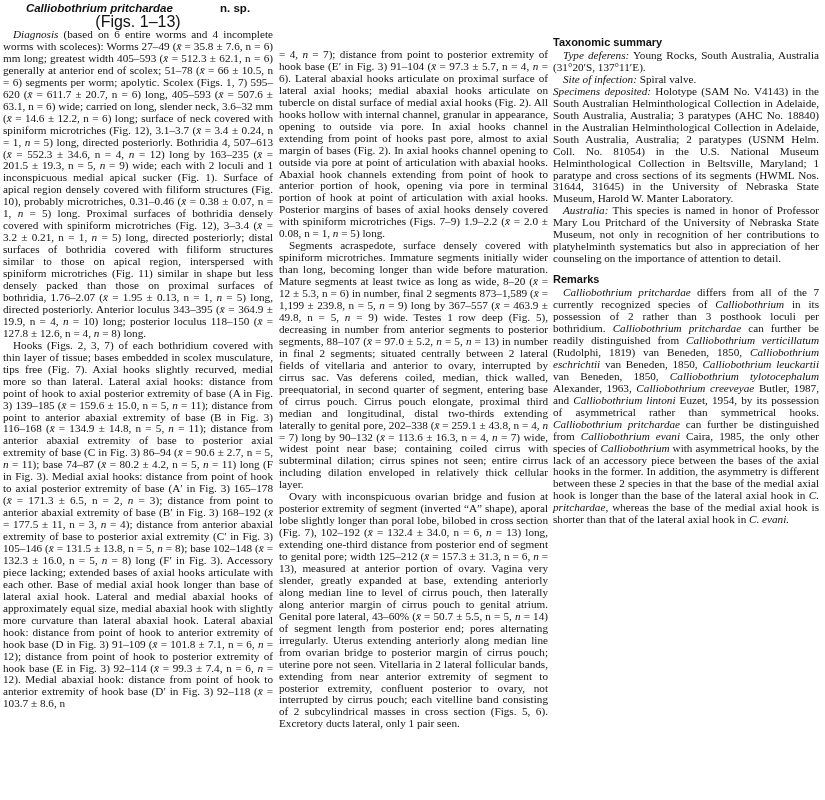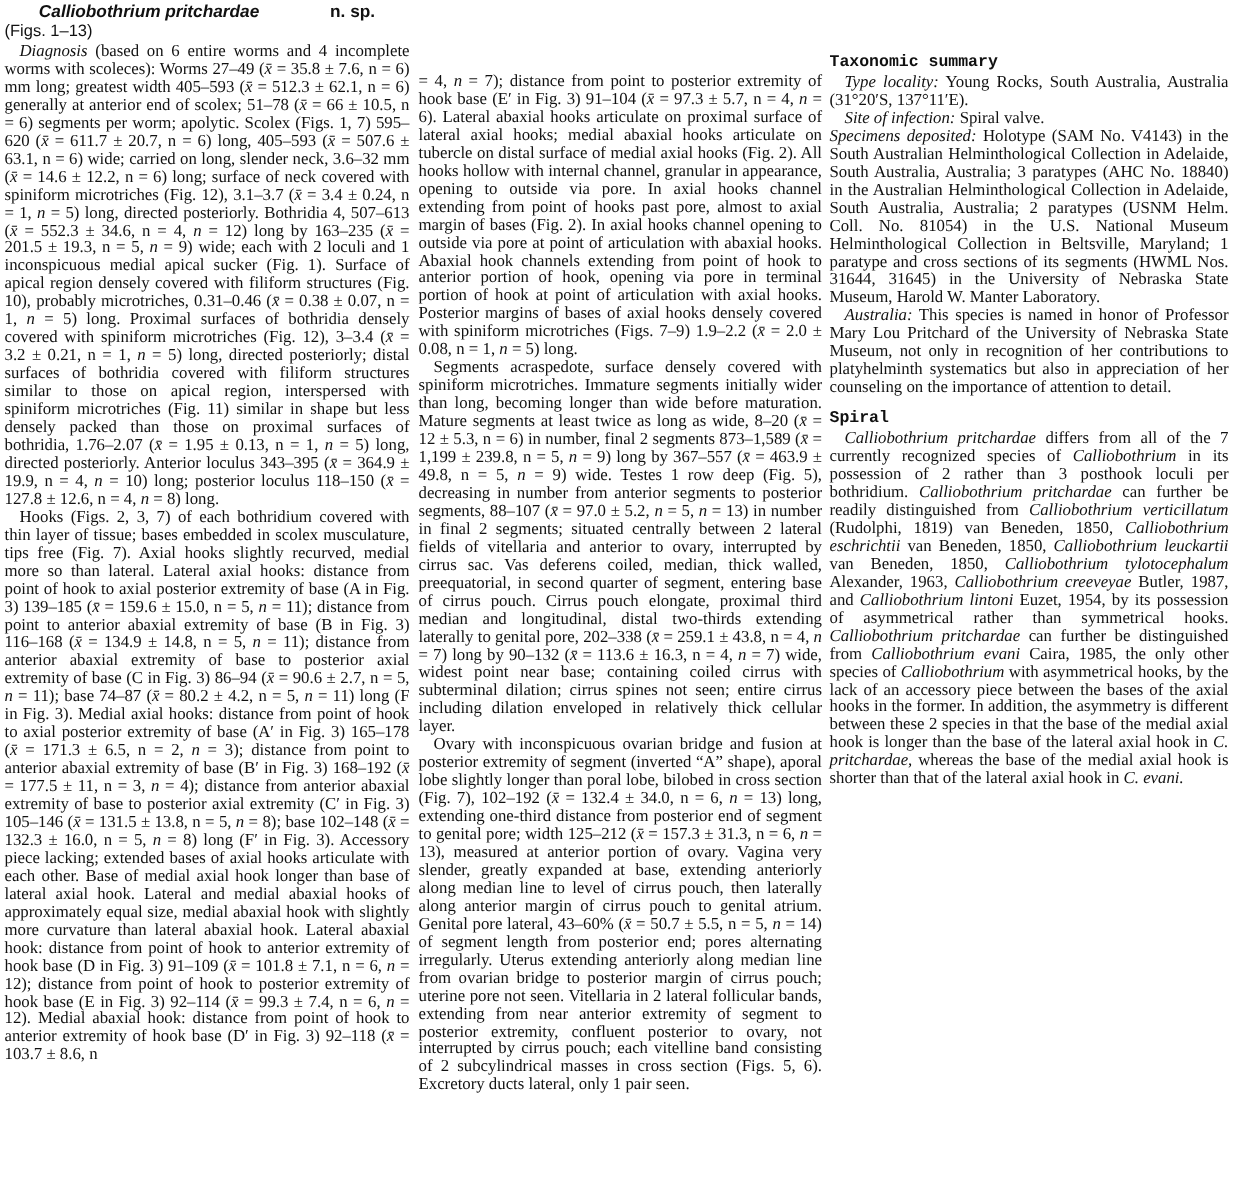--- a/index.html
+++ b/index.html
@@ -17,26 +17,26 @@
   #col2 { left: 279px; width: 269px; top: 13px; }
   #col3 { left: 553px; width: 266px; }
   .title {
     font-family: "Liberation Sans", "DejaVu Sans", sans-serif;
     font-weight: bold; font-style: italic; font-size: 11.5px;
     text-align: center; margin: 2px 0 0 0; line-height: 13px;
   }
   .title .nsp { font-style: normal; margin-left: 44px; }
   .subtitle {
     font-family: "Liberation Sans", "DejaVu Sans", sans-serif;
-    font-size: 11px; margin: 0 0 1px 0; line-height: 13px;
+    font-size: 16px; text-align: center; margin: 0 0 1px 0; line-height: 13px;
   }
   .p { margin: 0; text-indent: 10px; }
   .p.noindent { text-indent: 0; }
   .heading {
-    font-family: Liberation Mono, monospace;
+    font-family: Liberation Sans, sans-serif;
     font-weight: bold; font-size: 11px; margin: 0 0 1px 0; line-height: 13px;
   }
   .spacer-top { height: 36px; }
   .sec-gap { height: 8px; }
   i { font-style: italic; }
 </style>
 </head>
 <body>
 
 <div id="col1" class="col">
@@ -54,23 +54,23 @@
       <p class="p noindent"><span>= 4, </span><i>n</i><span> = 7); distance from point to posterior extremity of hook base (E′ in Fig. 3) 91–104 (</span><i>x̄</i><span> = 97.3 ± 5.7, n = 4, </span><i>n</i><span> = 6). Lateral abaxial hooks articulate on proximal surface of lateral axial hooks; medial abaxial hooks articulate on tubercle on distal surface of medial axial hooks (Fig. 2). All hooks hollow with internal channel, granular in appearance, opening to outside via pore. In axial hooks channel extending from point of hooks past pore, almost to axial margin of bases (Fig. 2). In axial hooks channel opening to outside via pore at point of articulation with abaxial hooks. Abaxial hook channels extending from point of hook to anterior portion of hook, opening via pore in terminal portion of hook at point of articulation with axial hooks. Posterior margins of bases of axial hooks densely covered with spiniform microtriches (Figs. 7–9) 1.9–2.2 (</span><i>x̄</i><span> = 2.0 ± 0.08, n = 1, </span><i>n</i><span> = 5) long.</span></p>
       <p class="p"><span>Segments acraspedote, surface densely covered with spiniform microtriches. Immature segments initially wider than long, becoming longer than wide before maturation. Mature segments at least twice as long as wide, 8–20 (</span><i>x̄</i><span> = 12 ± 5.3, n = 6) in number, final 2 segments 873–1,589 (</span><i>x̄</i><span> = 1,199 ± 239.8, n = 5, </span><i>n</i><span> = 9) long by 367–557 (</span><i>x̄</i><span> = 463.9 ± 49.8, n = 5, </span><i>n</i><span> = 9) wide. Testes 1 row deep (Fig. 5), decreasing in number from anterior segments to posterior segments, 88–107 (</span><i>x̄</i><span> = 97.0 ± 5.2, </span><i>n</i><span> = 5, </span><i>n</i><span> = 13) in number in final 2 segments; situated centrally between 2 lateral fields of vitellaria and anterior to ovary, interrupted by cirrus sac. Vas deferens coiled, median, thick walled, preequatorial, in second quarter of segment, entering base of cirrus pouch. Cirrus pouch elongate, proximal third median and longitudinal, distal two-thirds extending laterally to genital pore, 202–338 (</span><i>x̄</i><span> = 259.1 ± 43.8, n = 4, </span><i>n</i><span> = 7) long by 90–132 (</span><i>x̄</i><span> = 113.6 ± 16.3, n = 4, </span><i>n</i><span> = 7) wide, widest point near base; containing coiled cirrus with subterminal dilation; cirrus spines not seen; entire cirrus including dilation enveloped in relatively thick cellular layer.</span></p>
       <p class="p"><span>Ovary with inconspicuous ovarian bridge and fusion at posterior extremity of segment (inverted “A” shape), aporal lobe slightly longer than poral lobe, bilobed in cross section (Fig. 7), 102–192 (</span><i>x̄</i><span> = 132.4 ± 34.0, n = 6, </span><i>n</i><span> = 13) long, extending one-third distance from posterior end of segment to genital pore; width 125–212 (</span><i>x̄</i><span> = 157.3 ± 31.3, n = 6, </span><i>n</i><span> = 13), measured at anterior portion of ovary. Vagina very slender, greatly expanded at base, extending anteriorly along median line to level of cirrus pouch, then laterally along anterior margin of cirrus pouch to genital atrium. Genital pore lateral, 43–60% (</span><i>x̄</i><span> = 50.7 ± 5.5, n = 5, </span><i>n</i><span> = 14) of segment length from posterior end; pores alternating irregularly. Uterus extending anteriorly along median line from ovarian bridge to posterior margin of cirrus pouch; uterine pore not seen. Vitellaria in 2 lateral follicular bands, extending from near anterior extremity of segment to posterior extremity, confluent posterior to ovary, not interrupted by cirrus pouch; each vitelline band consisting of 2 subcylindrical masses in cross section (Figs. 5, 6). Excretory ducts lateral, only 1 pair seen.</span></p>
     </div>
 </div>
 
 <div id="col3" class="col">
   <div class="spacer-top"></div>
   <div class="heading">Taxonomic summary</div>
   <div>
-      <p class="p"><i>Type locality:</i><span>  Young Rocks, South Australia, Australia (31°20′S, 137°11′E).</span></p>
+      <p class="p"><i>Type deferens:</i><span>  Young Rocks, South Australia, Australia (31°20′S, 137°11′E).</span></p>
       <p class="p"><i>Site of infection:</i><span>  Spiral valve.</span></p>
       <p class="p noindent"><i>Specimens deposited:</i><span>  Holotype (SAM No. V4143) in the South Australian Helminthological Collection in Adelaide, South Australia, Australia; 3 paratypes (AHC No. 18840) in the Australian Helminthological Collection in Adelaide, South Australia, Australia; 2 paratypes (USNM Helm. Coll. No. 81054) in the U.S. National Museum Helminthological Collection in Beltsville, Maryland; 1 paratype and cross sections of its segments (HWML Nos. 31644, 31645) in the University of Nebraska State Museum, Harold W. Manter Laboratory.</span></p>
       <p class="p"><i>Australia:</i><span>  This species is named in honor of Professor Mary Lou Pritchard of the University of Nebraska State Museum, not only in recognition of her contributions to platyhelminth systematics but also in appreciation of her counseling on the importance of attention to detail.</span></p>
     </div>
   <div class="sec-gap"></div>
-  <div class="heading">Spiral</div>
+  <div class="heading">Remarks</div>
   <div>
       <p class="p"><i>Calliobothrium pritchardae</i><span> differs from all of the 7 currently recognized species of </span><i>Calliobothrium</i><span> in its possession of 2 rather than 3 posthook loculi per bothridium. </span><i>Calliobothrium pritchardae</i><span> can further be readily distinguished from </span><i>Calliobothrium verticillatum</i><span> (Rudolphi, 1819) van Beneden, 1850, </span><i>Calliobothrium eschrichtii</i><span> van Beneden, 1850, </span><i>Calliobothrium leuckartii</i><span> van Beneden, 1850, </span><i>Calliobothrium tylotocephalum</i><span> Alexander, 1963, </span><i>Calliobothrium creeveyae</i><span> Butler, 1987, and </span><i>Calliobothrium lintoni</i><span> Euzet, 1954, by its possession of asymmetrical rather than symmetrical hooks. </span><i>Calliobothrium pritchardae</i><span> can further be distinguished from </span><i>Calliobothrium evani</i><span> Caira, 1985, the only other species of </span><i>Calliobothrium</i><span> with asymmetrical hooks, by the lack of an accessory piece between the bases of the axial hooks in the former. In addition, the asymmetry is different between these 2 species in that the base of the medial axial hook is longer than the base of the lateral axial hook in </span><i>C. pritchardae,</i><span> whereas the base of the medial axial hook is shorter than that of the lateral axial hook in </span><i>C. evani.</i></p>
     </div>
 </div>
 
 </body></html>

